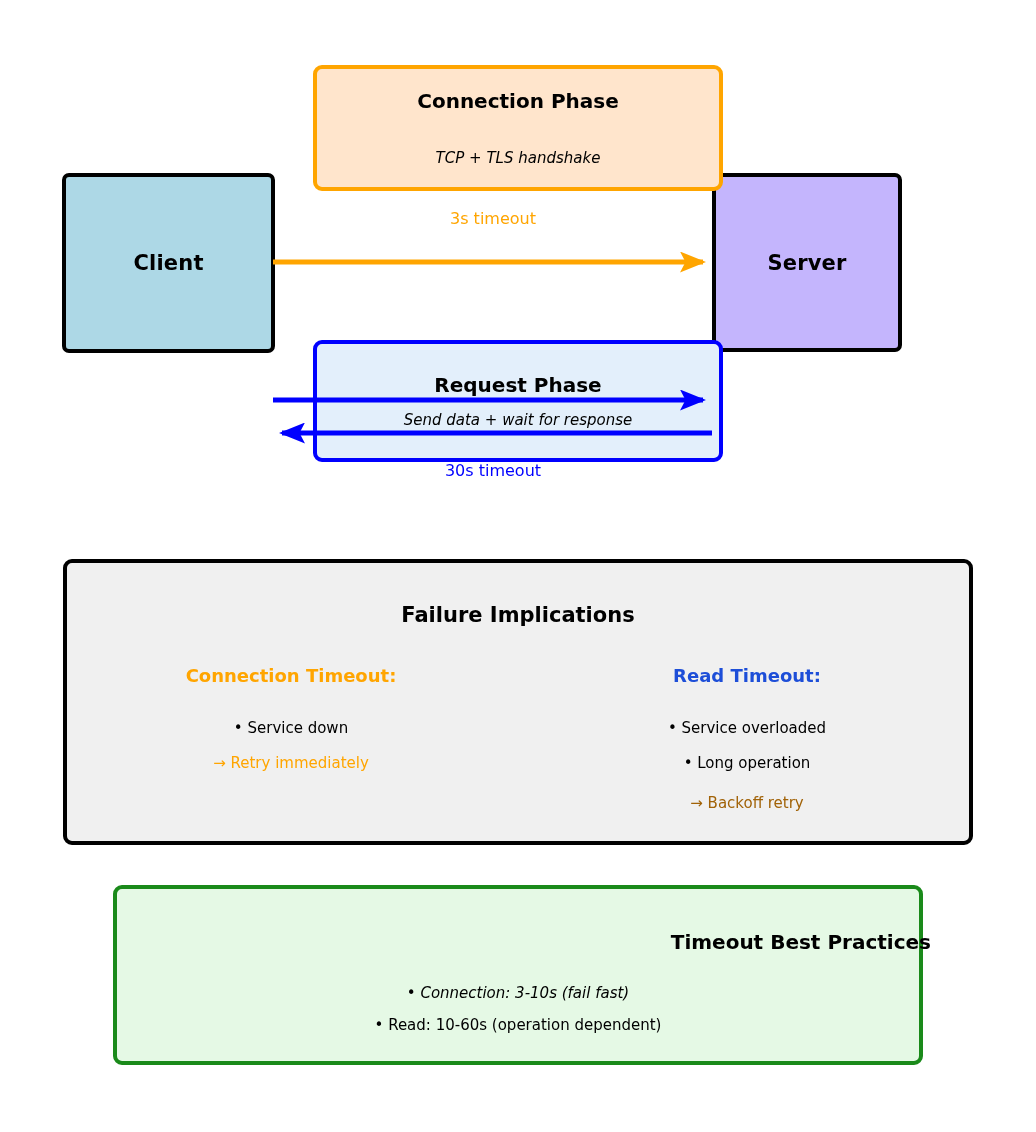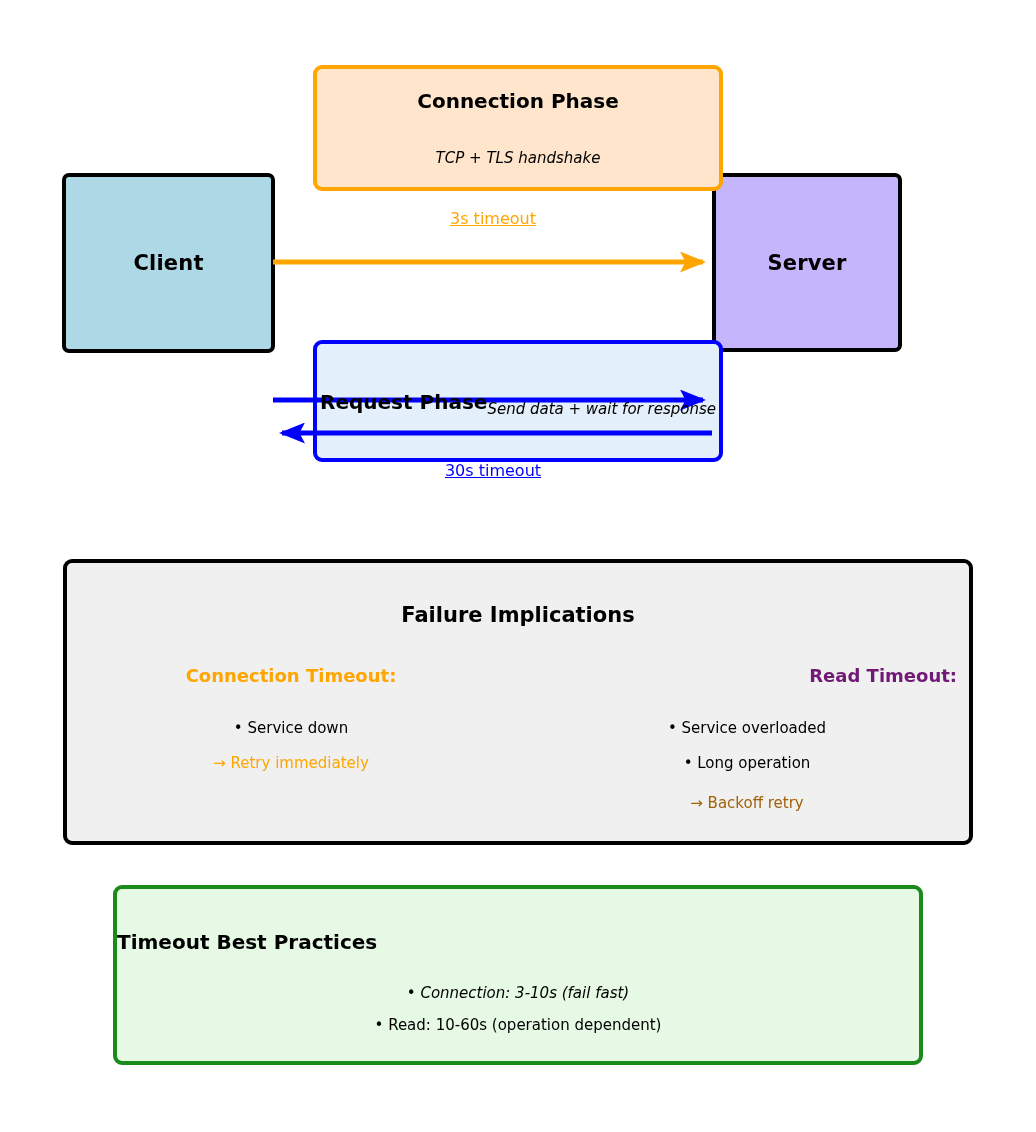--- a/index.html
+++ b/index.html
@@ -102,34 +102,32 @@
     width: 1036px; height: 1132px;
     z-index: 2;
   }
 
   
   #request-phase-text-overlay {
     position: absolute;
     left: 313px; top: 340px;
     width: 410px; height: 122px;
     display: flex;
-    flex-direction: row;
+    flex-direction: column;
     align-items: center;
     justify-content: center;
     z-index: 4;
     pointer-events: none;
-    margin-top: 8px;
   }
 
   .timeout-label {
     position: absolute;
     text-align: center;
     font-size: 16px;
     z-index: 5;
-    text-decoration: underline;
   }
   #connection-timeout-label {
     left: 393px; top: 209px;
     width: 200px;
     color: #FFA500;
   }
   #request-timeout-label {
     left: 393px; top: 461px;
     width: 200px;
     color: #0000FF;
@@ -160,21 +158,21 @@
     text-align: center;
   }
   #failure-col-connection { left: 14px; }
   #failure-col-read { left: 470px; }
   .failure-col-title {
     font-size: 18px;
     font-weight: bold;
     margin-bottom: 33px;
   }
   #failure-col-connection .failure-col-title { color: #FFA500; }
-  #failure-col-read .failure-col-title { color: #701a75; text-align: right; }
+  #failure-col-read .failure-col-title { color: #1d4ed8; }
   .failure-item {
     font-size: 15px;
     color: #000000;
     margin-bottom: 17px;
   }
   .failure-action {
     font-size: 15px;
   }
   #failure-col-connection .failure-action { color: #FFA500; }
   #failure-col-read .failure-action { color: #a16207; margin-top: 22px; }
@@ -185,24 +183,25 @@
     left: 113px; top: 885px;
     width: 810px; height: 180px;
     box-sizing: border-box;
     background: #E5F9E5;
     border: 4px solid #1A8A1A;
     border-radius: 9px;
   }
   #practices-title {
     position: absolute;
     top: 41px; left: 0; width: 100%;
-    text-align: left;
+    text-align: right;
     font-size: 20px;
     font-weight: bold;
     color: #000000;
+    padding-left: 12px;
   }
   .practice-item {
     position: absolute;
     left: 0; width: 100%;
     text-align: center;
     font-size: 15px;
     color: #000000;
   }
   #practice-item-0 { top: 95px; font-style: italic; }
   #practice-item-1 { top: 127px; }

